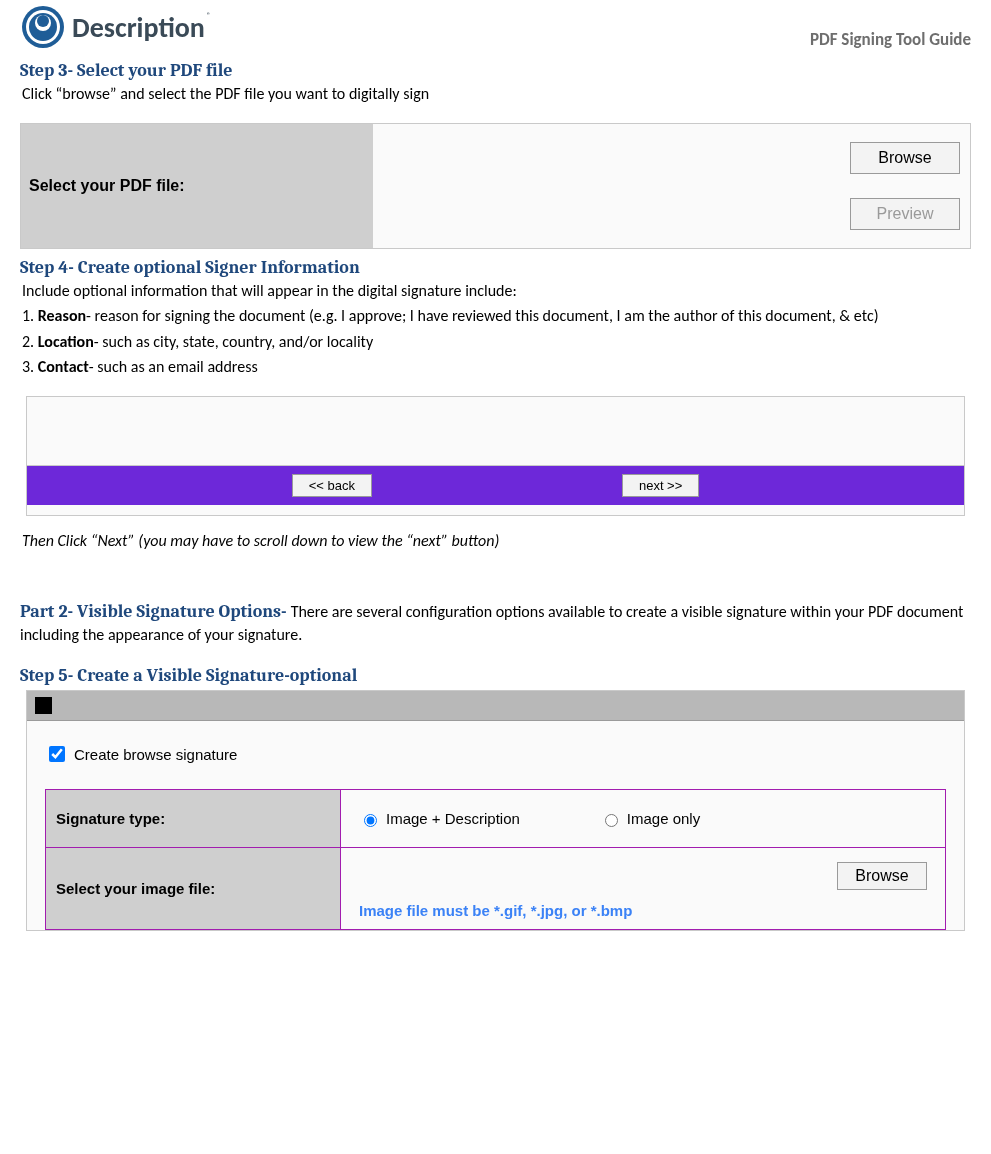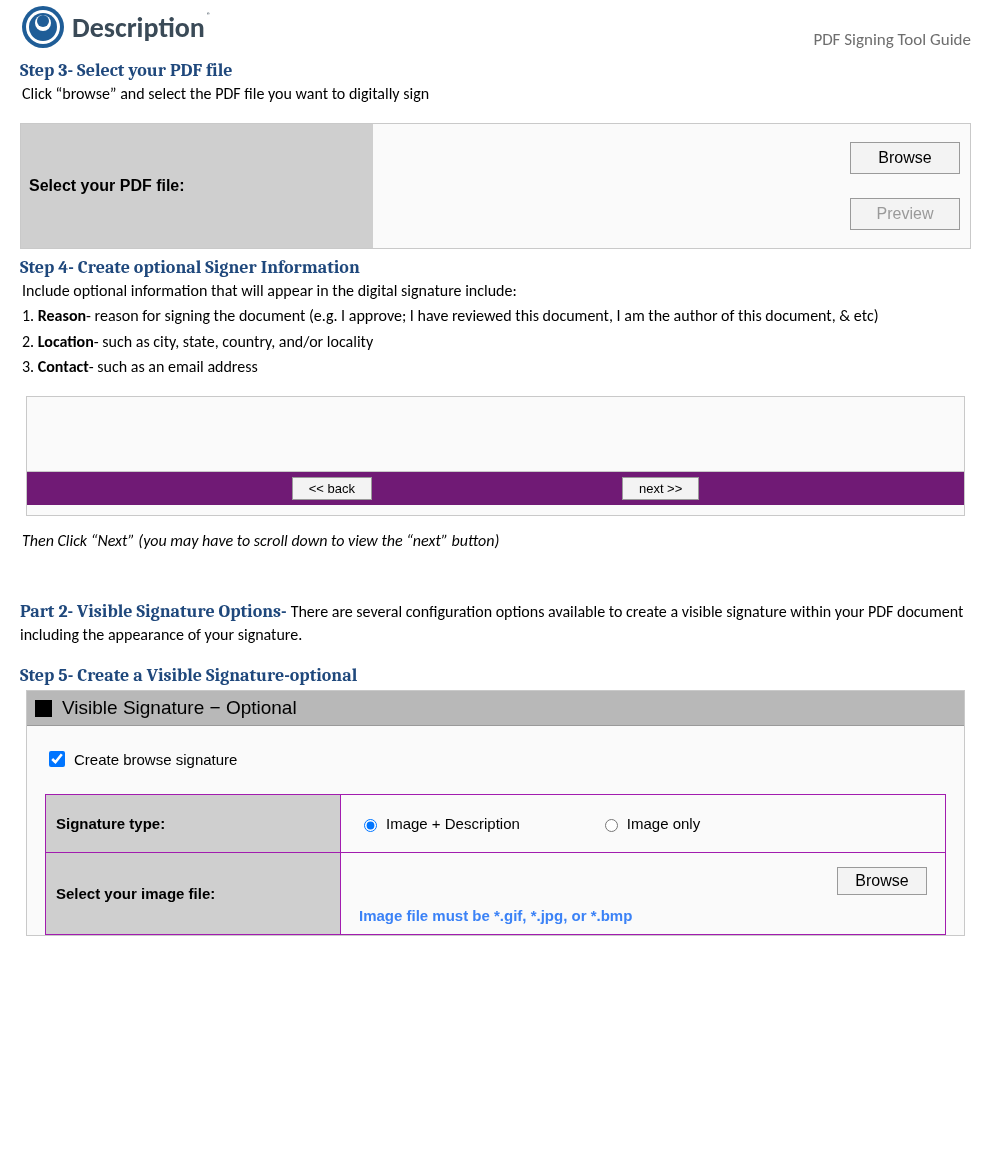--- a/index.html
+++ b/index.html
@@ -33,21 +33,21 @@
     letter-spacing: 0px;
   }
   .logo-sub {
     font-size: 8px;
     color: #3a4a57;
     vertical-align: top;
     margin-left: 2px;
   }
   .guide-title {
     font-size: 17px;
-    font-weight: normal;
+    font-weight: bold;
     color: #6e6e6e;
   }
   .step-heading {
     font-family: Cambria, Georgia, serif;
     font-size: 18px;
     font-weight: bold;
     color: #1f487c;
     margin: 8px 0 2px 0;
   }
   .body-text {
@@ -111,22 +111,22 @@
     margin: 18px 6px 6px 6px;
     border: 1px solid #c9c9c9;
     height: 120px;
     background: #fafafa;
     display: flex;
     flex-direction: column;
     justify-content: flex-end;
     padding-bottom: 10px;
   }
   .ss2-row {
-    height: 34px;
-    background: #701a75;
+    height: 40px;
+    background: #6d28d9;
     display: flex;
     justify-content: center;
     align-items: center;
     gap: 250px;
     border-top: 1px solid #c9c9c9;
   }
   .small-btn {
     font-family: Arial, sans-serif;
     font-size: 13px;
     padding: 3px 16px;
@@ -284,21 +284,20 @@
 
   <div class="part-line">
     <span class="part-title">Part 2- Visible Signature Options- </span><span>There are several configuration options available to create a visible signature within your PDF document including the appearance of your signature.</span>
   </div>
 
   <div class="step-heading" style="margin-top:20px">Step 5- Create a Visible Signature-optional</div>
 
   <div class="ss3">
     <div class="ss3-titlebar">
       <span class="black-square"></span>
-      <span> Visible Signature   −   Optional</span>
     </div>
     <div class="ss3-body">
       <label class="check-row">
         <input type="checkbox" checked="" style="">
         <span>Create browse signature</span>
       </label>
 
       <table class="ss3-table">
         <tbody>
             <tr>

